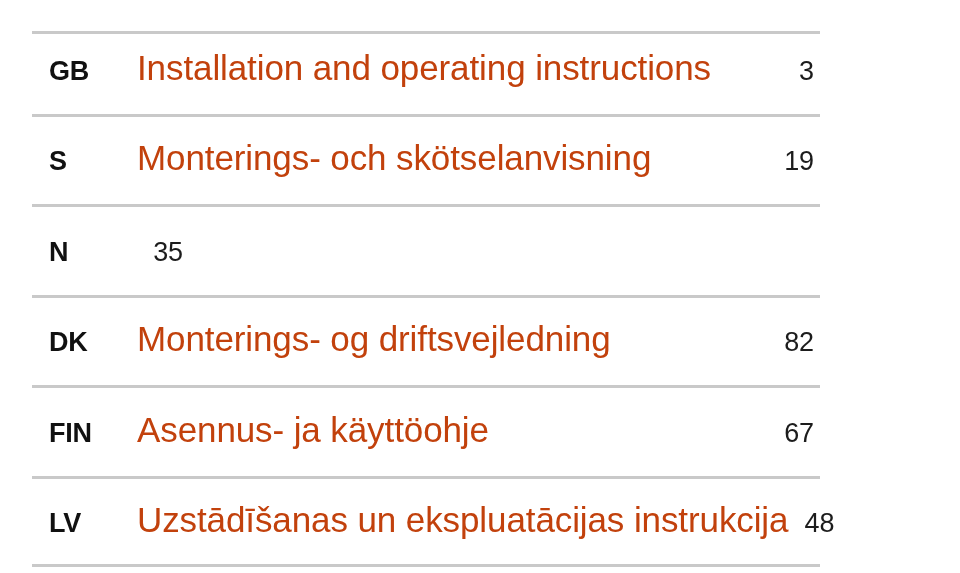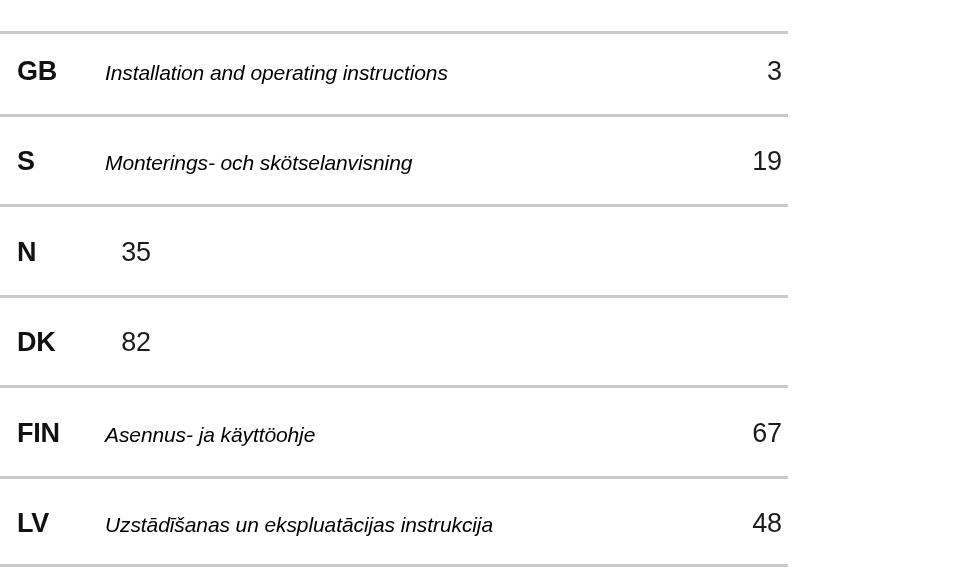--- a/index.html
+++ b/index.html
@@ -13,20 +13,21 @@
     font-family: "Liberation Sans", sans-serif;
     color: #1a1a1a;
     overflow: hidden;
   }
 
   .toc {
     position: relative;
     width: 788px;
     height: 573px;
     box-sizing: border-box;
+    margin-left: 32px;
   }
 
   .toc-row {
     position: relative;
     height: 90.5px;
     box-sizing: border-box;
   }
 
   
   .row-inner {
@@ -47,27 +48,26 @@
     font-weight: bold;
     font-size: 27px;
     line-height: 1.0;
     letter-spacing: -0.2px;
     color: #111111;
     white-space: nowrap;
   }
 
   .doc-title {
     flex: 1 1 auto;
-    font-size: 21px;
+    font-size: 35px;
     line-height: 1.0;
     font-weight: 400;
-    color: #000000;
+    color: #c2410c;
     letter-spacing: -0.1px;
     white-space: nowrap;
-    font-style: italic;
   }
 
   .page-num {
     flex: 0 0 auto;
     text-align: right;
     font-size: 27px;
     line-height: 1.0;
     font-weight: 400;
     color: #1c1c1c;
     min-width: 46px;
@@ -127,20 +127,21 @@
     <div class="toc-row">
       <div class="row-inner">
         <span class="lang-code">N</span>
         <span class="page-num">35</span>
       </div>
     </div>
 
     <div class="toc-row">
       <div class="row-inner">
         <span class="lang-code">DK</span>
+        <span class="doc-title">Monterings- og driftsvejledning</span>
         <span class="page-num">82</span>
       </div>
     </div>
 
     <div class="toc-row">
       <div class="row-inner">
         <span class="lang-code">FIN</span>
         <span class="doc-title">Asennus- ja käyttöohje</span>
         <span class="page-num">67</span>
       </div>

